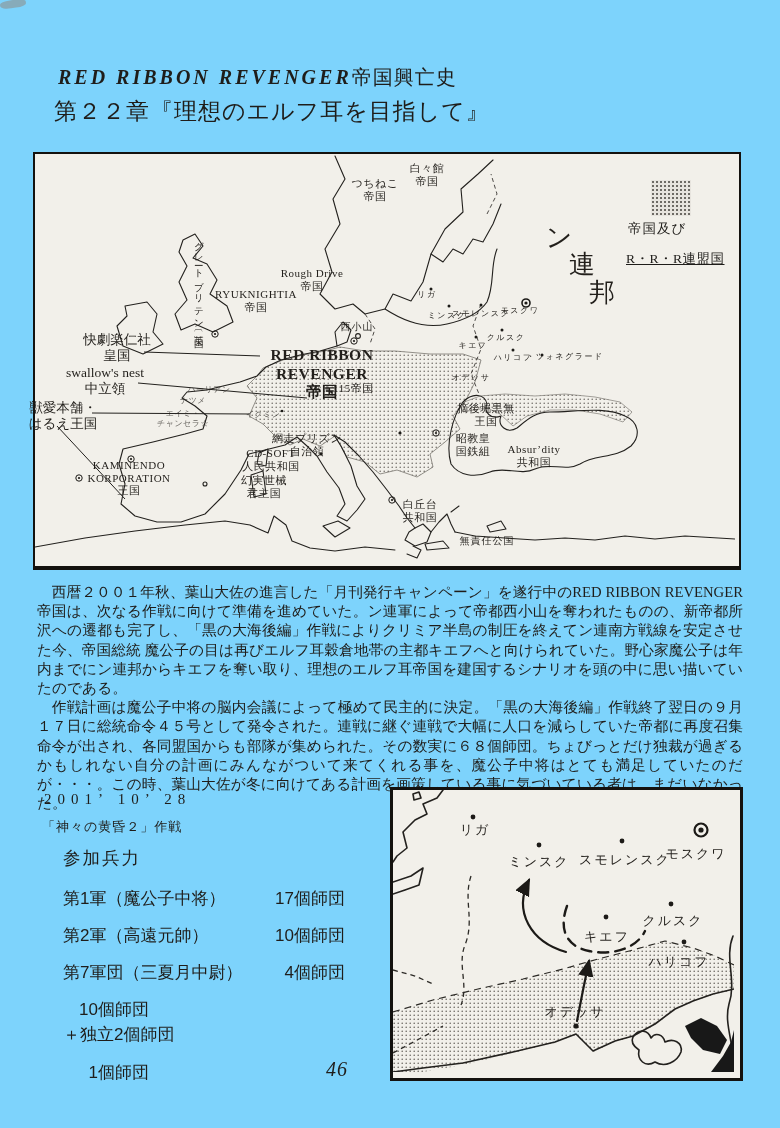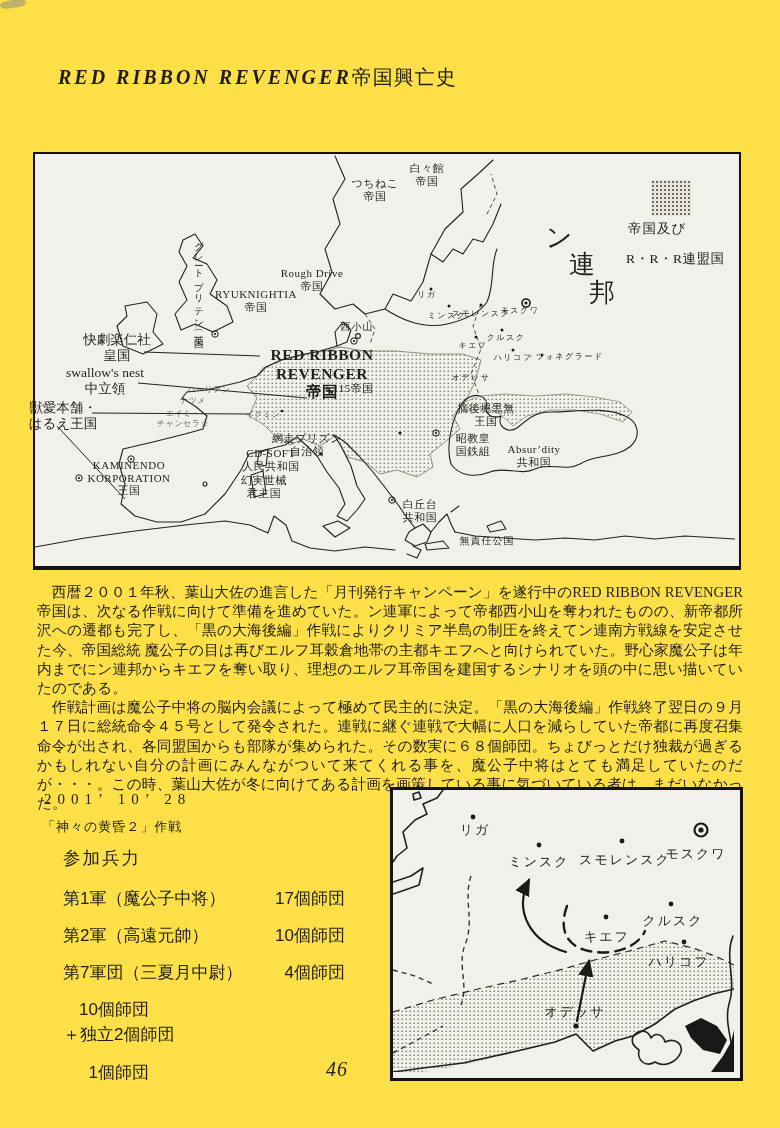--- a/index.html
+++ b/index.html
@@ -1,18 +1,18 @@
 <!DOCTYPE html>
 <html><head>
 <meta charset="utf-8">
 <style>
   html,body{margin:0;padding:0;}
   body{width:780px;height:1128px;position:relative;background:#e4e1db;
        font-family:"Liberation Serif", serif;color:#1f1d1a;overflow:hidden;}
-  .page{position:absolute;inset:0;background:#fde047;}
+  .page{position:absolute;inset:0;background:#7dd3fc;}
   .smudge{position:absolute;left:0;top:0;width:26px;height:8px;background:#8f8b83;opacity:.55;
           transform:rotate(-8deg);border-radius:40%;}
   
   .series{position:absolute;left:58px;top:64px;font-size:20px;letter-spacing:1px;white-space:nowrap;}
   .series .latin{font-style:italic;font-weight:bold;letter-spacing:3px;}
   .chapter{position:absolute;left:54px;top:96px;font-size:23px;letter-spacing:1px;white-space:nowrap;}
   
   .panel{position:absolute;background:#f2f0ea;border:2px solid #14120f;}
   #mainmap{left:33px;top:152px;width:704px;height:412px;border-bottom-width:4px;}
   #insetmap{left:390px;top:787px;width:347px;height:288px;border-width:3px;}
@@ -26,21 +26,21 @@
   .map-label.md{font-size:13.5px;}
   .map-label.big{font-size:15.5px;font-weight:bold;letter-spacing:0.5px;line-height:1.2;}
   .map-label.huge{font-size:26px;font-weight:500;}
   .map-label.vert{writing-mode:vertical-rl;font-size:9.5px;letter-spacing:2px;line-height:1;}
   .map-label.ins{font-size:13px;letter-spacing:2px;white-space:pre;}
   
   .legend-swatch{position:absolute;left:651px;top:180px;width:40px;height:36px;
      background-color:#e7e4de;background-image:radial-gradient(#6d6a64 0.8px, transparent 0.95px);
      background-size:4px 4px;}
   .legend-line1{position:absolute;left:628px;top:220px;font-size:13.5px;letter-spacing:1px;}
-  .legend-line2{position:absolute;left:626px;top:250px;font-size:13.5px;letter-spacing:0.5px;white-space:nowrap;}
+  .legend-line2{position:absolute;left:626px;top:250px;font-size:13.5px;letter-spacing:0.5px;white-space:nowrap;text-decoration:underline;}
   
   .bodytext{position:absolute;left:37px;top:583px;width:706px;font-size:14.7px;line-height:19.2px;
             text-align:justify;}
   .bodytext p{margin:0;text-indent:1em;}
   
   .opdate{position:absolute;left:44px;top:791px;font-size:15px;letter-spacing:6px;white-space:nowrap;}
   .opname{position:absolute;left:42px;top:818px;font-size:13px;letter-spacing:1px;white-space:nowrap;}
   
   .forces{position:absolute;left:63px;top:846px;width:320px;
           font-family:"Liberation Sans", sans-serif;font-size:17px;}
@@ -53,20 +53,21 @@
   
   .pagenum{position:absolute;left:326px;top:1058px;font-size:20px;font-style:italic;letter-spacing:1px;}
 </style>
 </head>
 <body>
 
 <div class="page">
   <div class="smudge"></div>
 
   <div class="series"><span class="latin">RED RIBBON REVENGER</span><span>帝国興亡史</span></div>
+  <div class="chapter">第２２章『理想のエルフ耳を目指して』</div>
 
   <div class="panel" id="mainmap">
     <svg width="700" height="405" viewBox="0 0 700 405">
       <defs>
         <pattern id="ht" width="4" height="4" patternUnits="userSpaceOnUse">
           <circle cx="1.2" cy="1.2" r="0.75" fill="#66625c"></circle>
         </pattern>
       </defs>
 
       <path d="M228,214 L248,206 268,201 290,197 305,193 330,197 360,197 395,200 428,200 446,206 440,228 430,248 418,262 425,275 410,288 395,300 398,313 382,323 362,316 345,320 330,308 312,303 300,282 285,292 268,285 255,291 240,282 228,270 214,262 222,244 212,232 222,222 Z" fill="url(#ht)" stroke="#514d46" stroke-width="0.6"></path>

